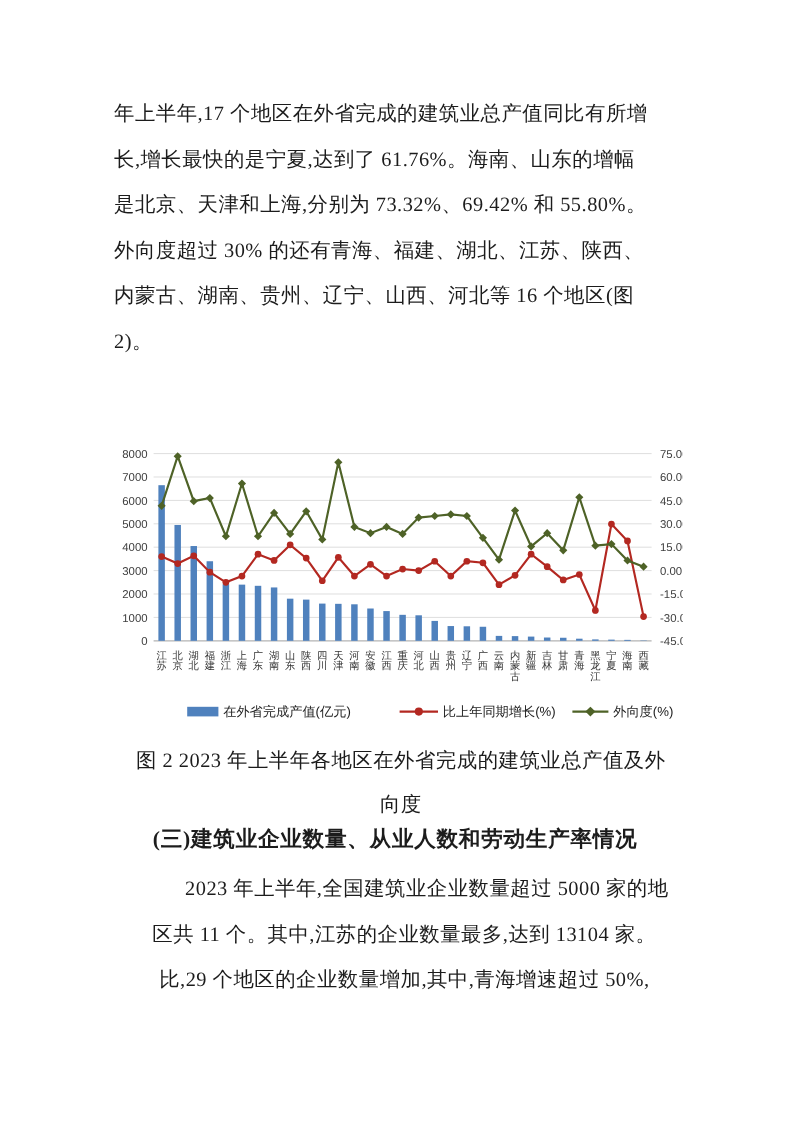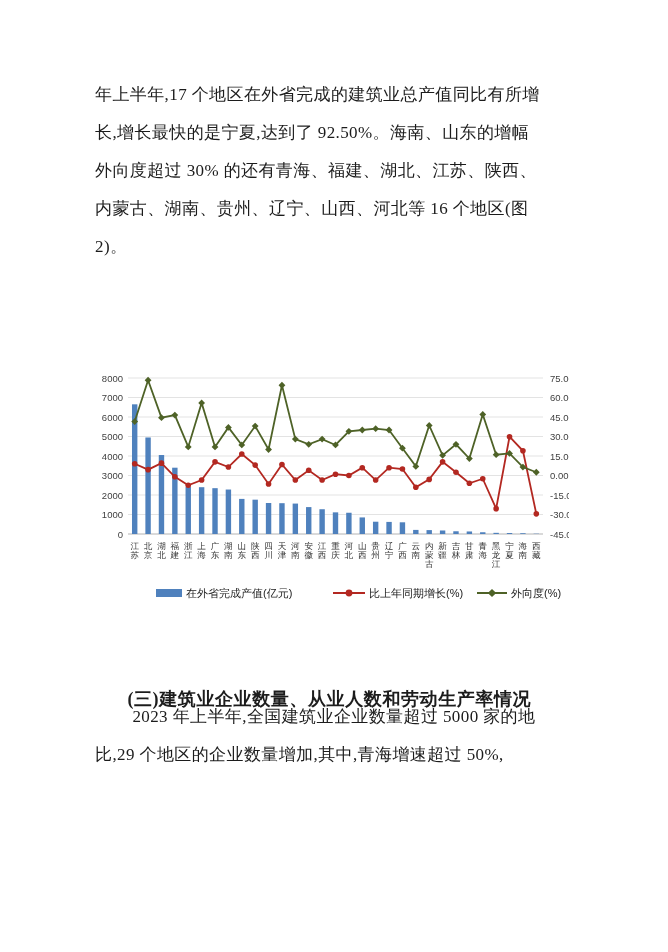--- a/index.html
+++ b/index.html
@@ -10,33 +10,34 @@
   .para{position:absolute;left:95px;width:484px;}
   .para .line{height:38px;line-height:38px;font-size:17px;letter-spacing:0.4px;white-space:nowrap;font-family:Liberation Serif, serif;}
   .para1{top:76px;}
   .caption{position:absolute;left:80px;top:615px;width:508px;text-align:center;}
   .caption div{height:37px;line-height:37px;font-size:17px;letter-spacing:0.4px;}
   .heading{
     position:absolute;left:95px;top:680px;width:484px;margin:0;
     font-size:18px;font-weight:bold;line-height:38px;text-indent:1.8em;
     letter-spacing:0.6px;white-space:nowrap;
   }
-  .para2{top:698px;}
+  .para2{top:722px;text-align:center;}
   .para2 .line-indent{text-indent:2.2em;}
   .chart-wrap{position:absolute;left:93px;top:363px;width:476px;height:248px;}
   svg text{font-family:"Liberation Sans","DejaVu Sans",sans-serif;}
 </style>
 </head>
 <body>
 
 <div class="page">
 
   <div class="para para1">
     <div class="line">年上半年,17 个地区在外省完成的建筑业总产值同比有所增</div>
-    <div class="line">长,增长最快的是宁夏,达到了 92.50%。海南、山东的增幅</div>
+    <div class="line">长,增长最快的是宁夏,达到了 61.76%。海南、山东的增幅</div>
+    <div class="line">是北京、天津和上海,分别为 73.32%、69.42% 和 55.80%。</div>
     <div class="line">外向度超过 30% 的还有青海、福建、湖北、江苏、陕西、</div>
     <div class="line">内蒙古、湖南、贵州、辽宁、山西、河北等 16 个地区(图</div>
     <div class="line">2)。</div>
   </div>
 
   <div class="chart-wrap">
     <svg id="chart-svg" width="476" height="248" viewBox="0 0 476 248">
         <g>
           <line x1="35" y1="171" x2="450" y2="171" stroke="#b3b3b3" stroke-width="1"></line>
           <line x1="35" y1="151.5" x2="450" y2="151.5" stroke="#dcdcdc" stroke-width="0.8"></line>
@@ -210,21 +211,26 @@
           <line x1="240" y1="230" x2="272" y2="230" stroke="#b32821" stroke-width="2"></line>
           <circle cx="256" cy="230" r="3.4" fill="#b32821"></circle>
           <text x="276" y="234" font-size="11" fill="#222" font-family="&quot;Liberation Serif&quot;,&quot;DejaVu Serif&quot;,serif">比上年同期增长(%)</text>
           <line x1="384" y1="230" x2="414" y2="230" stroke="#4e6227" stroke-width="2"></line>
           <path d="M399 226 L403.2 230 L399 234 L394.8 230 Z" fill="#4e6227"></path>
           <text x="418" y="234" font-size="11" fill="#222" font-family="&quot;Liberation Serif&quot;,&quot;DejaVu Serif&quot;,serif">外向度(%)</text>
         </g>
       </svg>
   </div>
 
+  <div class="caption">
+    <div>图 2 2023 年上半年各地区在外省完成的建筑业总产值及外</div>
+    <div>向度</div>
+  </div>
 
   <h3 class="heading">(三)建筑业企业数量、从业人数和劳动生产率情况</h3>
 
   <div class="para para2">
     <div class="line line-indent">2023 年上半年,全国建筑业企业数量超过 5000 家的地</div>
+    <div class="line">区共 11 个。其中,江苏的企业数量最多,达到 13104 家。</div>
     <div class="line">比,29 个地区的企业数量增加,其中,青海增速超过 50%,</div>
   </div>
 
 </div>
 
 </body></html>

